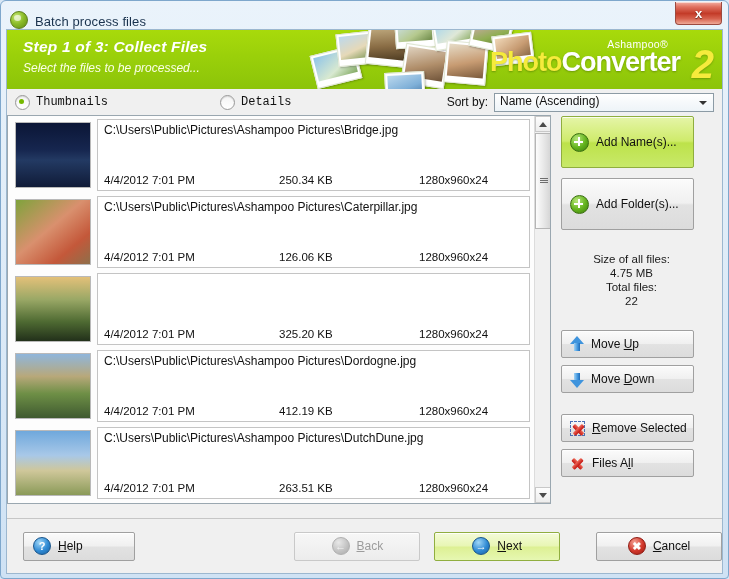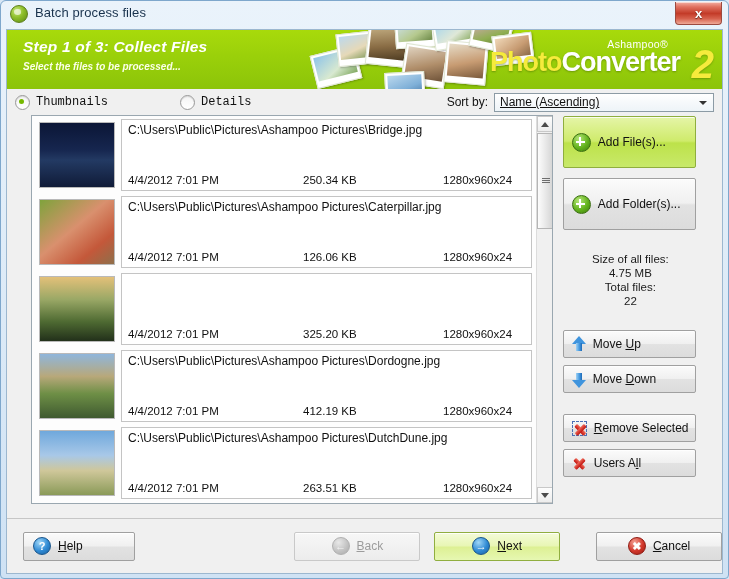--- a/index.html
+++ b/index.html
@@ -12,21 +12,21 @@
     position:absolute;left:0;top:0;width:729px;height:579px;
     box-sizing:border-box;
     background:linear-gradient(to bottom,#eaf3fb 0%,#dceaf7 55%,#cfe2f4 100%);
     border:1px solid #7ea7cc;
     border-radius:6px 6px 4px 4px;
     padding:4px 5px 5px 5px;
   }
   
   .titlebar{
     position:relative;height:24px;
-    display:flex;align-items:flex-start;
+    display:flex;align-items:flex-end;
   }
   .title-icon{
     width:16px;height:16px;margin-left:4px;margin-right:7px;flex:none;
     border-radius:50%;
     background:radial-gradient(circle at 35% 30%,#c9e87a 0%,#8dbe2b 45%,#5d8a12 100%);
     border:1px solid #5d7f1c;
     position:relative;
   }
   .title-icon::after{
     content:"";position:absolute;left:3px;top:3px;width:7px;height:6px;
@@ -62,21 +62,21 @@
     background:linear-gradient(to bottom,#a8da0b 0%,#9ad00a 45%,#8cc409 100%);
     overflow:hidden;
   }
   .banner-step{
     position:absolute;left:16px;top:8px;
     font-style:italic;font-size:15.5px;color:#ffffff;font-weight:bold;
     letter-spacing:.2px;
   }
   .banner-sub{
     position:absolute;left:16px;top:31px;
-    font-style:italic;font-size:10px;color:#fbffe8;font-weight:bold;
+    font-style:italic;font-size:12px;color:#fbffe8;
   }
   
   .collage{position:absolute;left:300px;top:-16px;width:240px;height:90px;}
   .photo{
     position:absolute;background:#fff;border:1px solid #dfe6d2;
     box-shadow:1px 1px 2px rgba(0,0,0,.28);
     padding:2px 2px 6px 2px;box-sizing:border-box;
   }
   .photo i{display:block;width:100%;height:100%;}
   
@@ -114,38 +114,38 @@
     width:13px;height:13px;border-radius:50%;margin-right:6px;flex:none;
     background:linear-gradient(to bottom,#f4f4f4,#ffffff);
     border:1px solid #9a9a9a;
     box-shadow:inset 0 1px 1px rgba(0,0,0,.12);
     position:relative;
   }
   .radio.sel .dot::after{
     content:"";position:absolute;left:3px;top:3px;width:5px;height:5px;
     border-radius:50%;background:#76b900;
   }
-  .radio.r2{margin-left:72px;}
+  .radio.r2{margin-left:112px;}
   .sortwrap{margin-left:auto;display:flex;align-items:center;}
   .sortlabel{font-size:12px;color:#111;margin-right:6px;}
   .combo{
     width:220px;height:19px;box-sizing:border-box;
     border:1px solid #8c9ba5;
     background:linear-gradient(to bottom,#ffffff 0%,#f6f9fb 50%,#eef4f8 100%);
-    display:flex;align-items:center;
+    display:flex;
     font-size:12px;color:#111;padding-left:5px;
-    position:relative;cursor:pointer;text-decoration:underline;
+    position:relative;cursor:pointer;
   }
   .combo .arrow{
     position:absolute;right:6px;top:7px;
     width:0;height:0;border-left:4px solid transparent;border-right:4px solid transparent;
     border-top:4px solid #333;
   }
   
-  .main{position:relative;height:440px;padding:0 24px;box-sizing:border-box;display:flex;justify-content:space-between;}
+  .main{position:relative;height:440px;padding:0 0;box-sizing:border-box;display:flex;}
   .listbox{
     position:relative;width:544px;height:389px;box-sizing:border-box;
     background:#fdfdfd;
     border:1px solid #9aa7b0;
     overflow:hidden;
   }
   .rows{position:absolute;left:0;top:0;right:16px;bottom:0;padding:3px 4px 0 4px;box-sizing:border-box;}
   .row{
     height:72px;margin-bottom:5px;
     display:flex;align-items:stretch;
@@ -439,21 +439,21 @@
           </div>
           <div class="sb-btn bot">
               <span class="tri-dn"></span>
             </div>
         </div>
       </div>
 
       <div class="side">
         <div class="btn big green">
           <span class="plus-icon"></span>
-          <span class="lbl">Add File(s)...</span>
+          <span class="lbl">Add Name(s)...</span>
         </div>
         <div class="btn big" style="margin-top:10px;">
           <span class="plus-icon"></span>
           <span class="lbl">Add Folder(s)...</span>
         </div>
 
         <div class="stats">
           <div>Size of all files:</div>
           <div>4.75 MB</div>
           <div>Total files:</div>
@@ -480,21 +480,21 @@
               <span></span>
               <span></span>
             </span>
           <span class="lbl"><span class="u">R</span><span>emove Selected</span></span>
         </div>
         <div class="btn" style="margin-top:7px;">
           <span class="x-icon">
               <span></span>
               <span></span>
             </span>
-          <span class="lbl"><span>Users A</span><span class="u">l</span><span>l</span></span>
+          <span class="lbl"><span>Files A</span><span class="u">l</span><span>l</span></span>
         </div>
       </div>
     </div>
 
     <div class="footer">
       <div class="fbtn help">
         <span class="cicon q">?</span>
         <span class="lbl"><span class="u">H</span><span>elp</span></span>
       </div>
       <div class="fbtn back">

